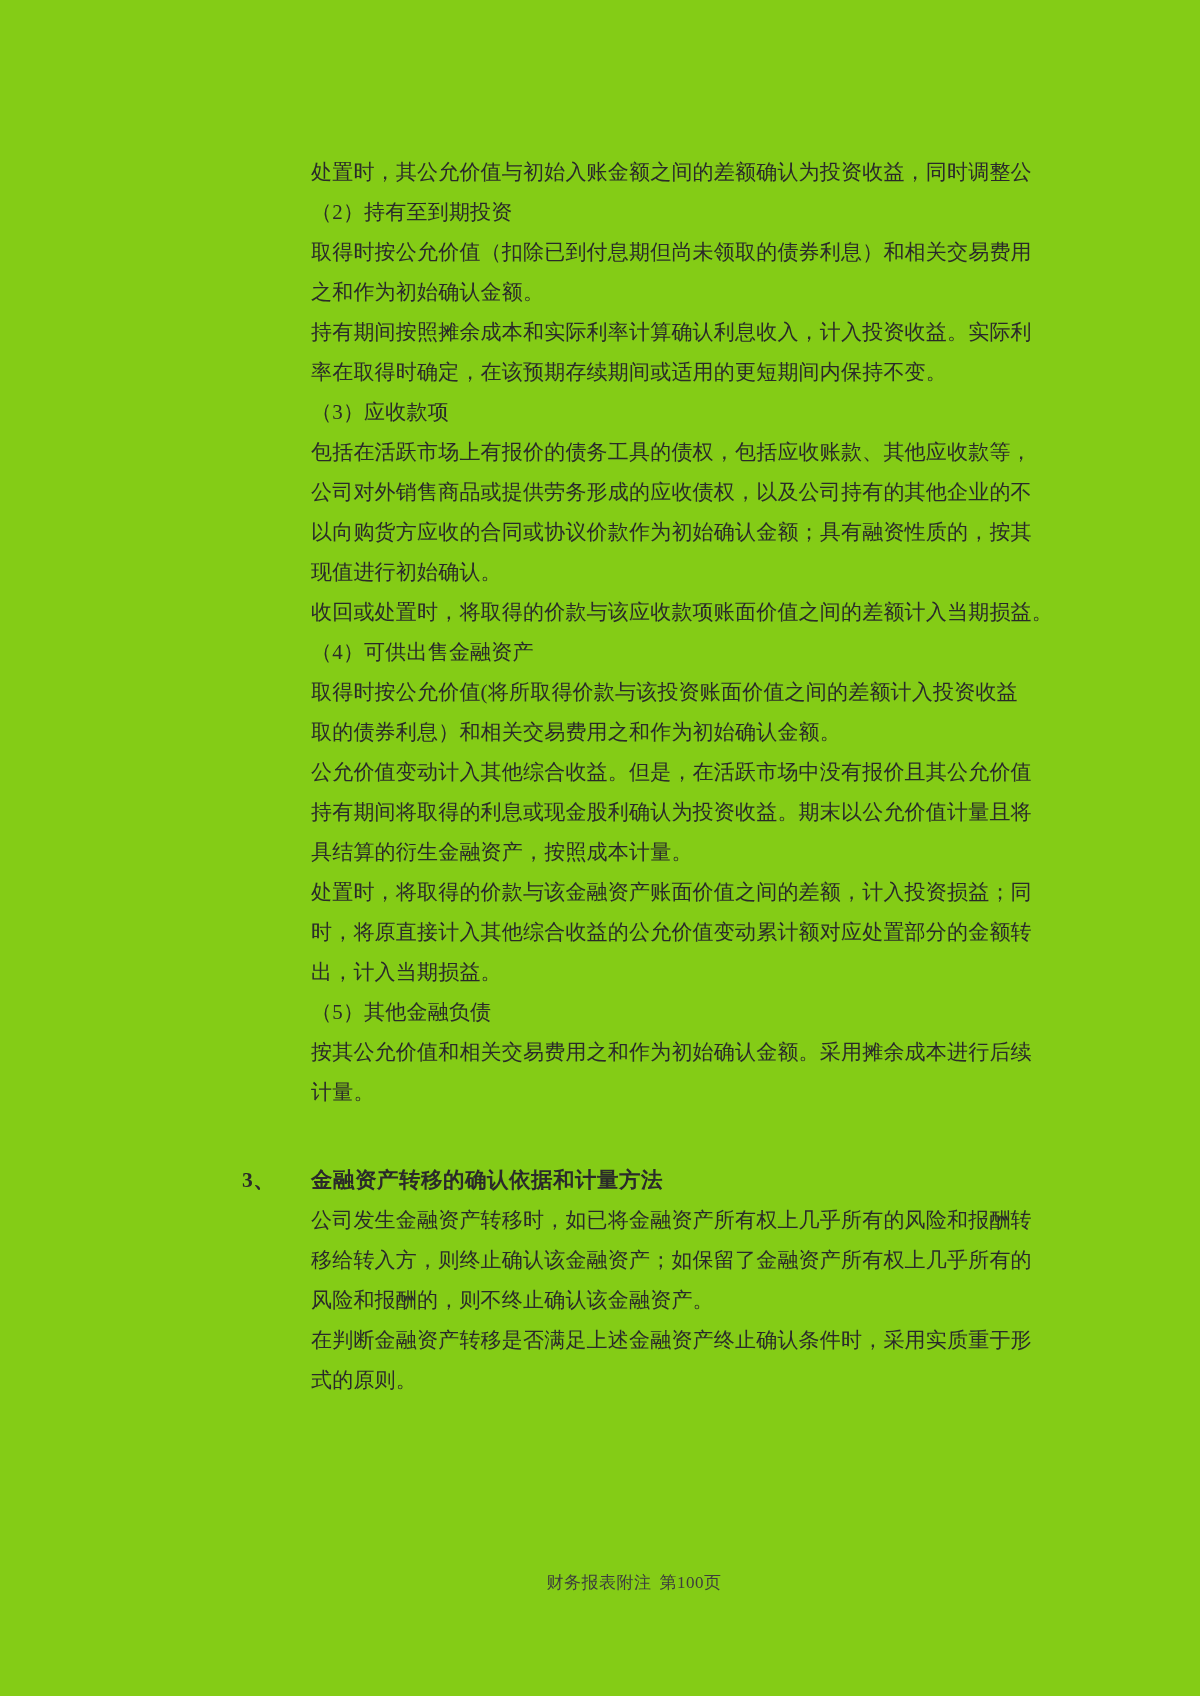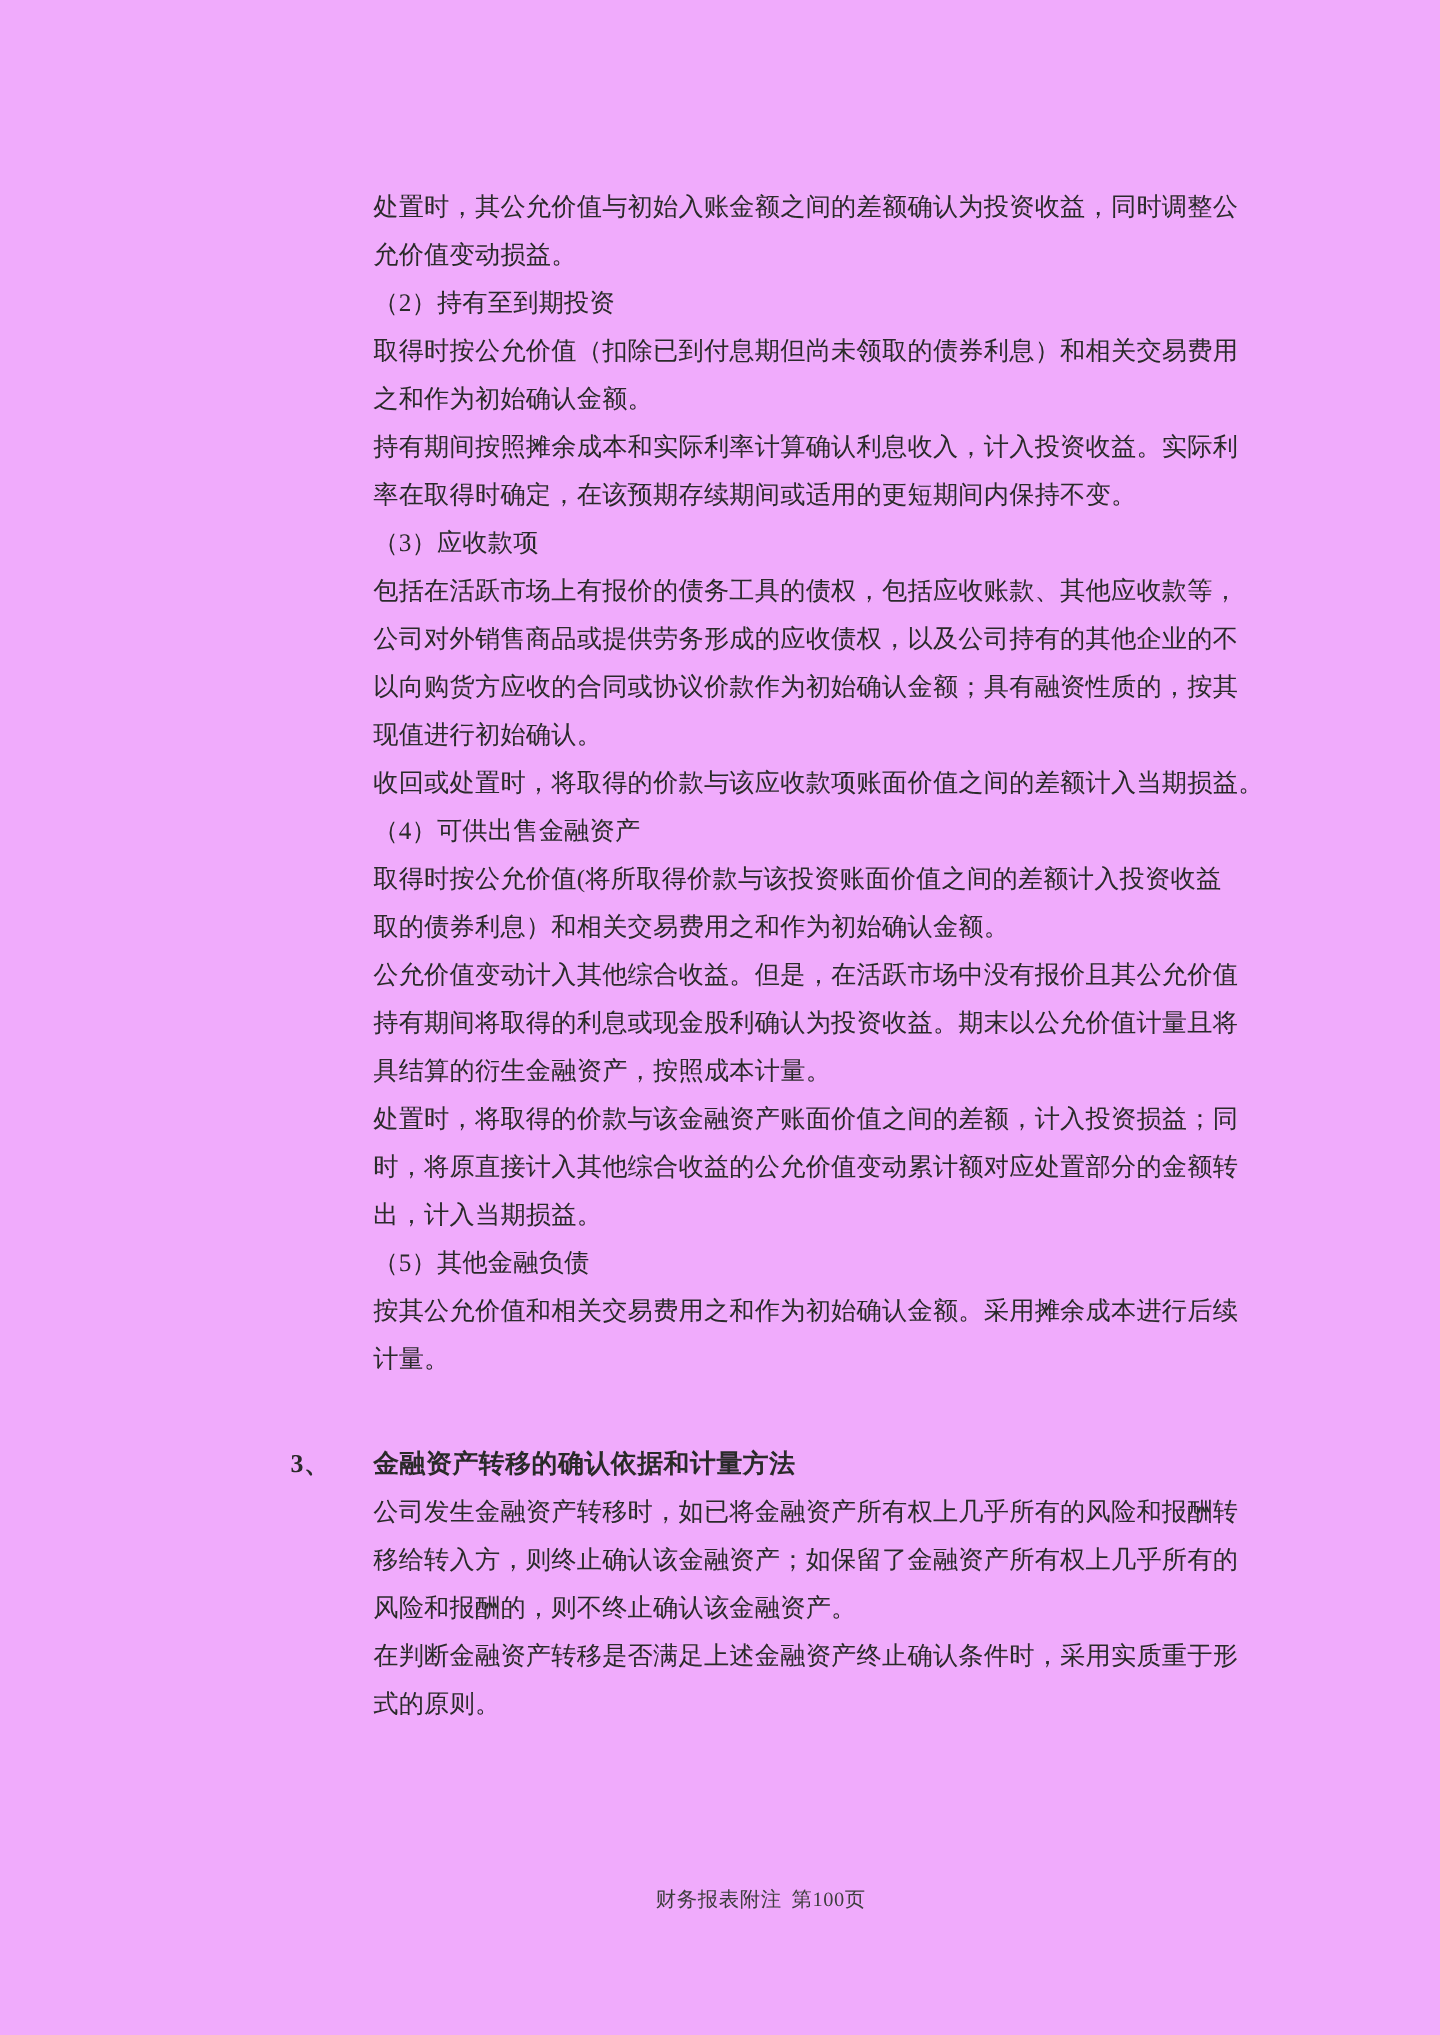--- a/index.html
+++ b/index.html
@@ -4,21 +4,21 @@
 <style>
   html, body {
     margin: 0;
     padding: 0;
     background: #ffffff;
   }
   .page {
     position: relative;
     width: 1200px;
     height: 1696px;
-    background: #f0abfc;
+    background: #84cc16;
     font-family: "Liberation Serif", "DejaVu Serif", serif;
     color: #2a2a2a;
     overflow: hidden;
   }
   .text-block {
     position: absolute;
     left: 311px;
     top: 152px;
     width: 716px;
   }
@@ -64,21 +64,20 @@
   }
 </style>
 </head>
 <body>
 
 <div class="page">
 
   <main class="text-block">
 
     <div class="line">处置时，其公允价值与初始入账金额之间的差额确认为投资收益，同时调整公</div>
-      <div class="line">允价值变动损益。</div>
       <div class="line">（2）持有至到期投资</div>
       <div class="line">取得时按公允价值（扣除已到付息期但尚未领取的债券利息）和相关交易费用</div>
       <div class="line">之和作为初始确认金额。</div>
       <div class="line">持有期间按照摊余成本和实际利率计算确认利息收入，计入投资收益。实际利</div>
       <div class="line">率在取得时确定，在该预期存续期间或适用的更短期间内保持不变。</div>
       <div class="line">（3）应收款项</div>
       <div class="line">包括在活跃市场上有报价的债务工具的债权，包括应收账款、其他应收款等，</div>
       <div class="line">公司对外销售商品或提供劳务形成的应收债权，以及公司持有的其他企业的不</div>
       <div class="line">以向购货方应收的合同或协议价款作为初始确认金额；具有融资性质的，按其</div>
       <div class="line">现值进行初始确认。</div>

